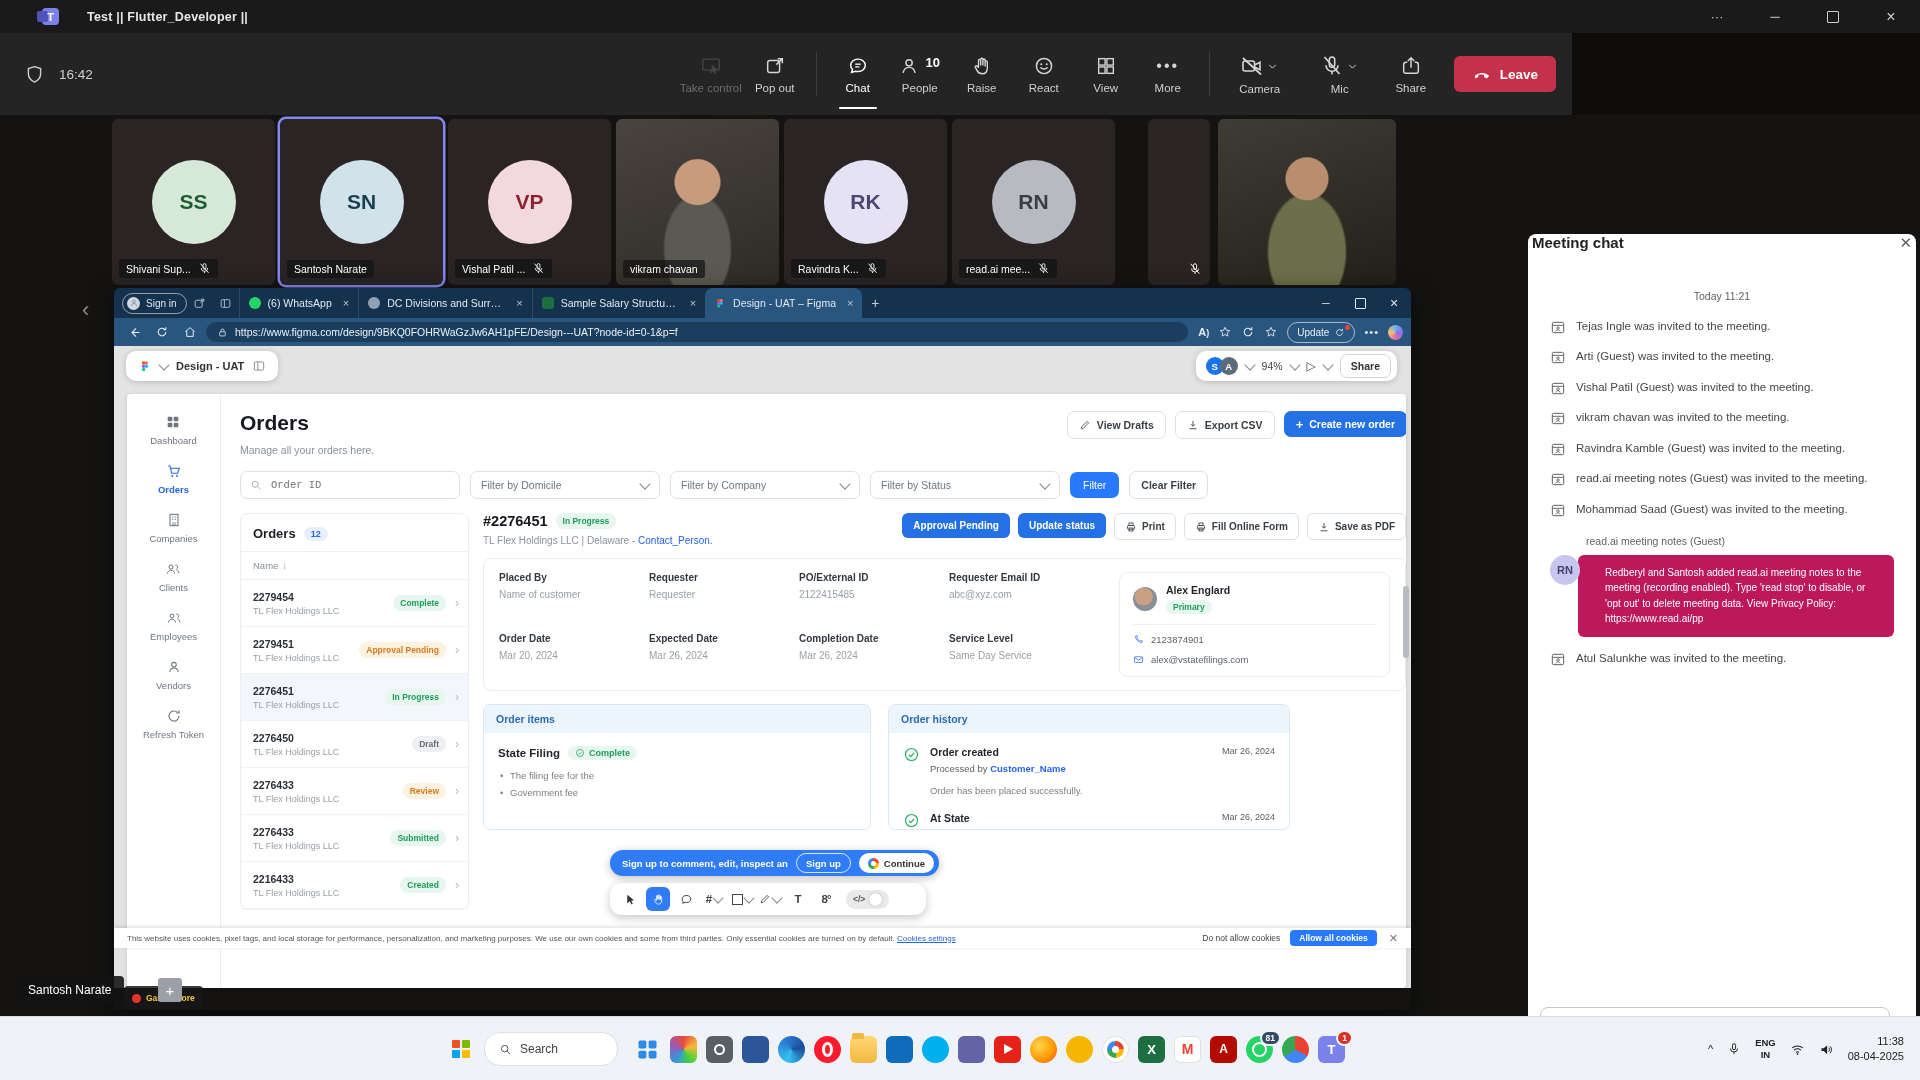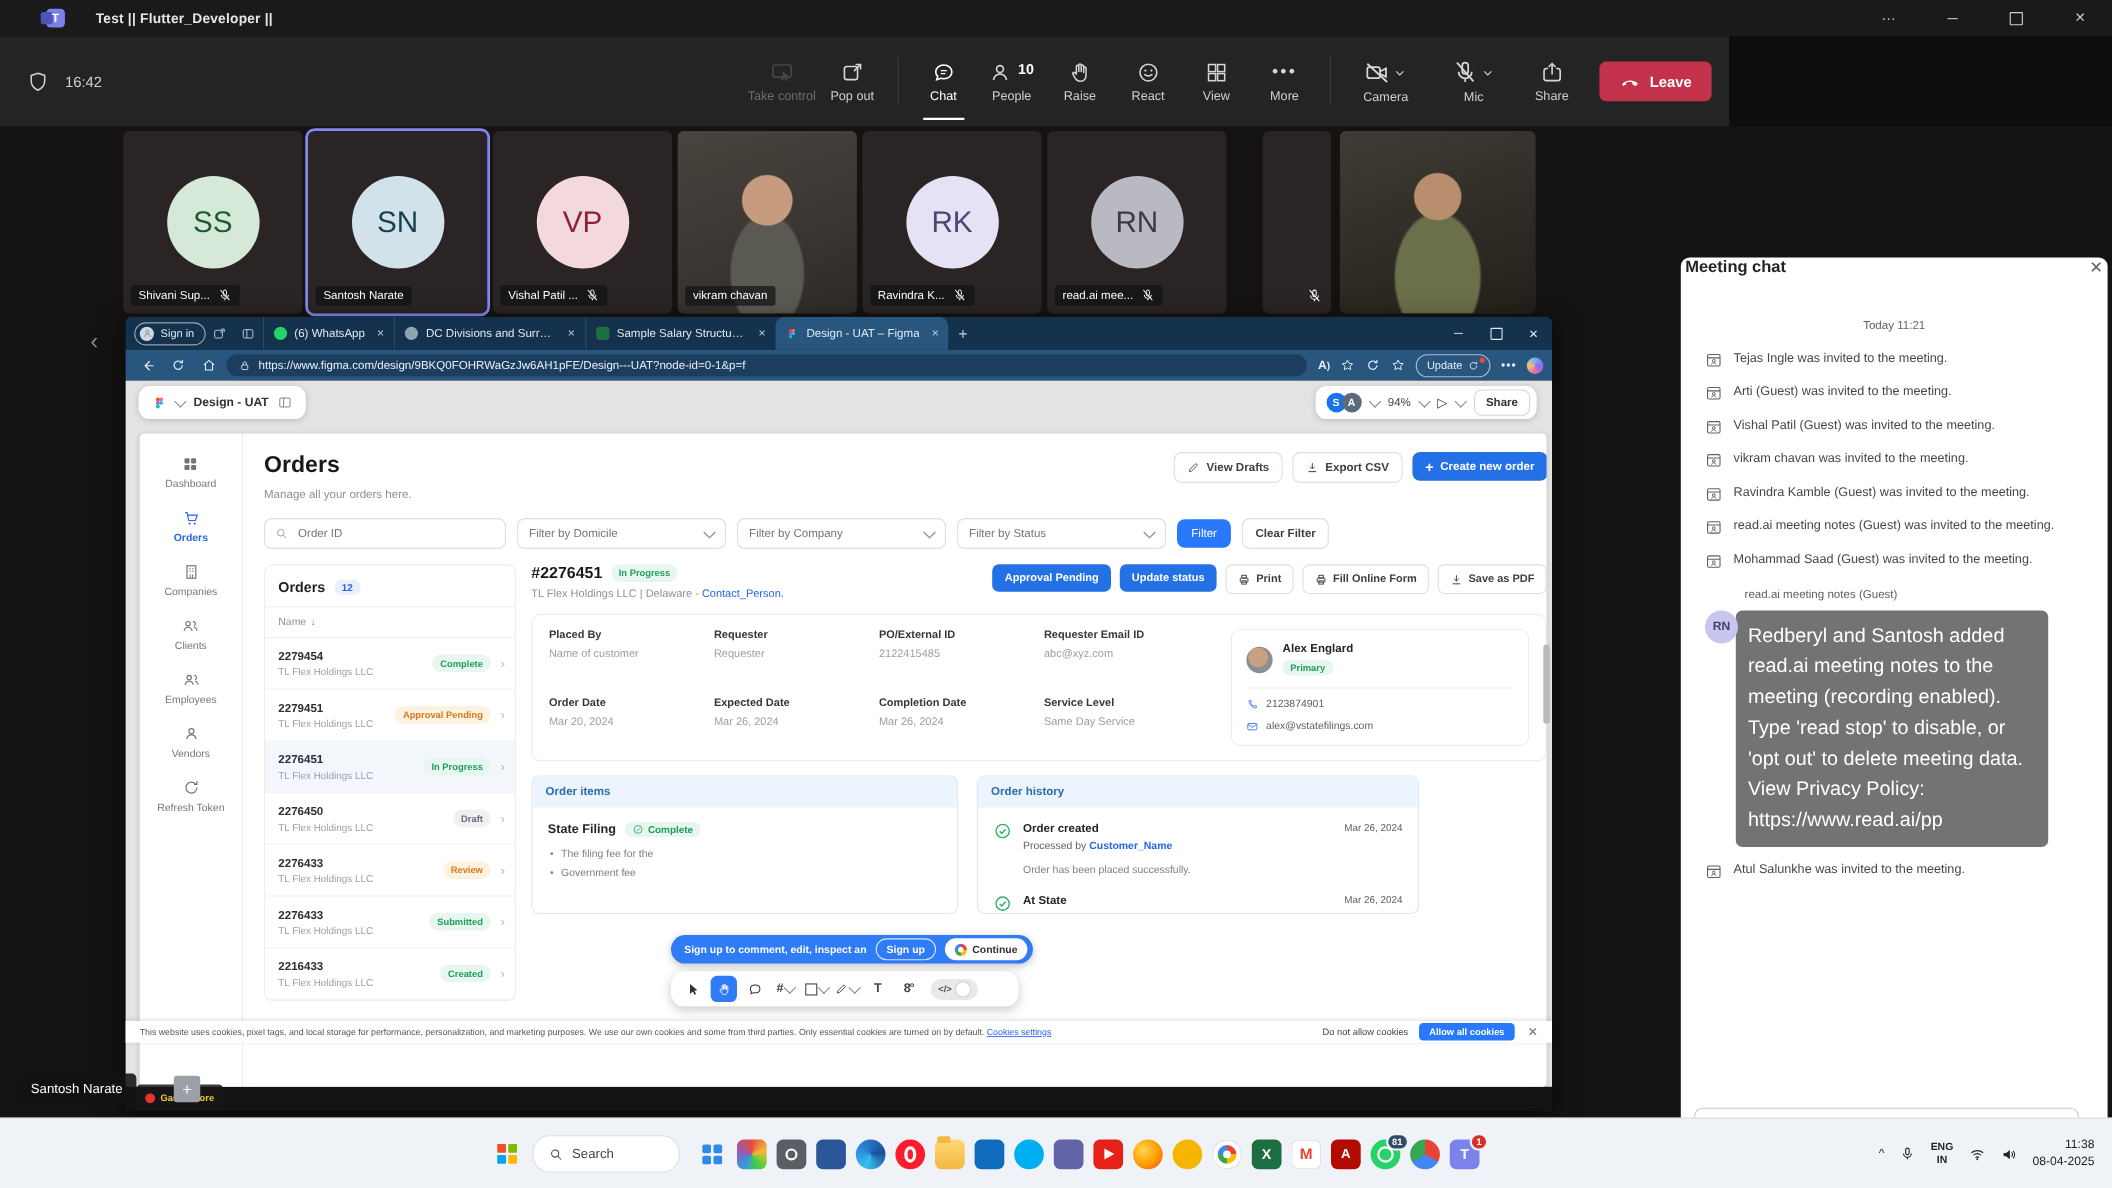--- a/index.html
+++ b/index.html
@@ -27,21 +27,21 @@
   .pcount{font-size:13px;font-weight:bold;color:#fff;margin-left:2px}
   .iconrow{display:flex;align-items:flex-start;gap:2px}
   .chev-s{margin-top:6px}
   .leave{display:flex;align-items:center;gap:8px;background:#c4314b;border-radius:6px;height:36px;padding:0 18px;margin-left:10px}
   .leave .lab{font-size:13.5px;font-weight:bold;color:#fff}
   
   .stage{position:absolute;left:0;top:115px;width:1920px;height:901px;background:#141312}
   .strip-chev{position:absolute;color:#8a8a8a;font-size:22px;top:182px}
   .tile{position:absolute;top:4px;height:166px;border-radius:6px;background:#2a2425;overflow:hidden}
   .tile.sel{box-shadow:0 0 0 2.5px #8288f0}
-  .avatar-c{position:absolute;left:50%;top:50%;transform:translate(-50%,-50%);width:84px;height:84px;border-radius:50%;display:flex;align-items:center;justify-content:center;font-size:27px;font-weight:normal}
+  .avatar-c{position:absolute;left:50%;top:50%;transform:translate(-50%,-50%);width:84px;height:84px;border-radius:50%;display:flex;align-items:center;justify-content:center;font-size:21px;font-weight:bold}
   .namepill{position:absolute;left:7px;bottom:7px;background:rgba(20,20,20,.72);border-radius:3px;padding:3px 7px;display:flex;align-items:center;gap:7px;color:#fff;font-size:10.5px}
   .micbr{position:absolute;right:8px;bottom:9px}
   .photoface{position:absolute;inset:0;background:
      radial-gradient(circle at 50% 38%, #c79b7d 0 17%, rgba(199,155,125,0) 18%),
      radial-gradient(ellipse at 50% 78%, #5a5a52 0 28%, rgba(90,90,82,0) 30%),
      linear-gradient(160deg,#4a443e,#2e2b27)}
   .photoface2{position:absolute;inset:0;background:
      radial-gradient(circle at 50% 36%, #b98e6e 0 15%, rgba(185,142,110,0) 16%),
      radial-gradient(ellipse at 50% 80%, #6b6f4a 0 30%, rgba(107,111,74,0) 32%),
      linear-gradient(160deg,#3f3c35,#232019)}
@@ -84,21 +84,21 @@
   .sbi{display:flex;flex-direction:column;align-items:center;gap:5px;color:#6f7680;font-size:9.5px}
   .sbi.on{color:#2563eb;font-weight:bold}
   .main{flex:1;padding:17px 17px 0 19px;position:relative}
   .h1{font-size:21px;font-weight:bold;color:#16191f}
   .sub{font-size:10.5px;color:#8b919a;margin-top:9px}
   .hbtns{position:absolute;right:16px;top:17px;display:flex;gap:9px}
   .wbtn{display:flex;align-items:center;gap:6px;height:26px;border:1px solid #dcdfe4;border-radius:7px;background:#fff;padding:0 11px;font-size:10.5px;color:#3a3f46;font-weight:bold}
   .bbtn{display:flex;align-items:center;gap:6px;height:26px;border-radius:7px;background:#2471e6;padding:0 12px;font-size:10.5px;color:#fff;font-weight:bold}
   .frow{display:flex;gap:10px;margin-top:15px;align-items:center}
   .srch{width:200px;height:26px;border:1px solid #dcdfe4;border-radius:7px;display:flex;align-items:center;gap:7px;padding:0 9px;color:#9aa0a8}
-  .srch input{border:none;outline:none;font-size:10.5px;width:140px;color:#333;font-family:Liberation Sans, sans-serif;background:transparent}
+  .srch input{border:none;outline:none;font-size:10.5px;width:140px;color:#333;font-family:Liberation Mono, monospace;background:transparent}
   .drop{width:168px;height:26px;border:1px solid #dcdfe4;border-radius:7px;display:flex;align-items:center;justify-content:space-between;padding:0 10px;font-size:10.5px;color:#6f7680}
   .fbtn{height:26px;border-radius:7px;background:#2979ff;color:#fff;font-size:10.5px;font-weight:normal;display:flex;align-items:center;padding:0 13px}
   .cbtn{height:26px;border-radius:7px;border:1px solid #dcdfe4;color:#3a3f46;font-size:10.5px;font-weight:bold;display:flex;align-items:center;padding:0 11px}
   .cols{display:flex;gap:14px;margin-top:14px}
   
   .lpanel{width:227px;border:1px solid #ededed;border-radius:8px;flex:none}
   .lhead{padding:12px 12px 10px;display:flex;align-items:center;gap:8px;border-bottom:1px solid #f0f0f0}
   .lhead .t{font-size:13px;font-weight:bold;color:#1c1f24}
   .cnt{background:#e8f0fe;color:#2563eb;font-size:9px;font-weight:bold;border-radius:9px;padding:2px 7px}
   .colh{padding:8px 12px;font-size:9.5px;color:#8b919a;border-bottom:1px solid #f0f0f0;display:flex;gap:4px;align-items:center}
@@ -178,21 +178,21 @@
   .chead{height:52px;display:flex;align-items:flex-start;padding:0 4px}
   .chead .t{font-size:15px;font-weight:bold;color:#242424}
   .chead .x{margin-left:auto;color:#616161;font-size:15px}
   .cmsgs{position:absolute;left:0;right:0;top:56px;bottom:130px;padding:0 22px;display:flex;flex-direction:column;gap:13.5px;overflow:hidden}
   .cdiv{text-align:center;font-size:10.5px;color:#616161;margin-bottom:2px}
   .cev{display:flex;gap:10px;font-size:11.5px;color:#484644;line-height:1.45}
   .cev svg{flex:none;margin-top:1px}
   .sender{font-size:10.5px;color:#616161;margin:4px 0 -6px 36px}
   .mrow{display:flex;gap:6px;align-items:flex-start}
   .rnav{width:30px;height:30px;border-radius:50%;background:#c8c5ef;color:#41406b;font-size:11px;font-weight:bold;display:flex;align-items:center;justify-content:center;flex:none;z-index:2}
-  .bubble{background:#737373;border-radius:6px;color:#fff;font-size:18px;line-height:1.55;padding:10px 11px;margin-left:-8px;max-width:262px}
+  .bubble{background:#be185d;border-radius:6px;color:#fff;font-size:10px;line-height:1.55;padding:10px 27px;margin-left:-8px;max-width:262px}
   .cinput{position:absolute;left:12px;right:26px;bottom:26px;height:92px;border:1px solid #c8c8c8;border-radius:8px}
   .cinput input{position:absolute;left:12px;top:10px;right:12px;border:none;outline:none;font-size:12.5px;color:#333;font-family:"Liberation Sans",sans-serif;background:transparent}
   .cicons{position:absolute;right:10px;bottom:8px;display:flex;align-items:center;gap:13px;color:#616161}
   
   .scorew{position:absolute;left:124px;top:986px;height:24px;background:rgba(24,24,24,.85);border-radius:4px;display:flex;align-items:center;gap:5px;padding:0 8px;z-index:29}
   .scorew .rd{width:9px;height:9px;border-radius:50%;background:#e5352b}
   .scorew .gs{font-size:8.5px;color:#f4c63d;font-weight:bold}
   .presenter{position:absolute;left:15px;top:976px;height:27px;background:rgba(18,18,18,.88);border-radius:4px;display:flex;align-items:center;padding:0 13px;color:#fff;font-size:12px;z-index:30}
   .plusbox{position:absolute;left:158px;top:978px;width:24px;height:24px;background:#9aa0a6;border-radius:3px;color:#fff;font-size:15px;display:flex;align-items:center;justify-content:center;z-index:30}
   

